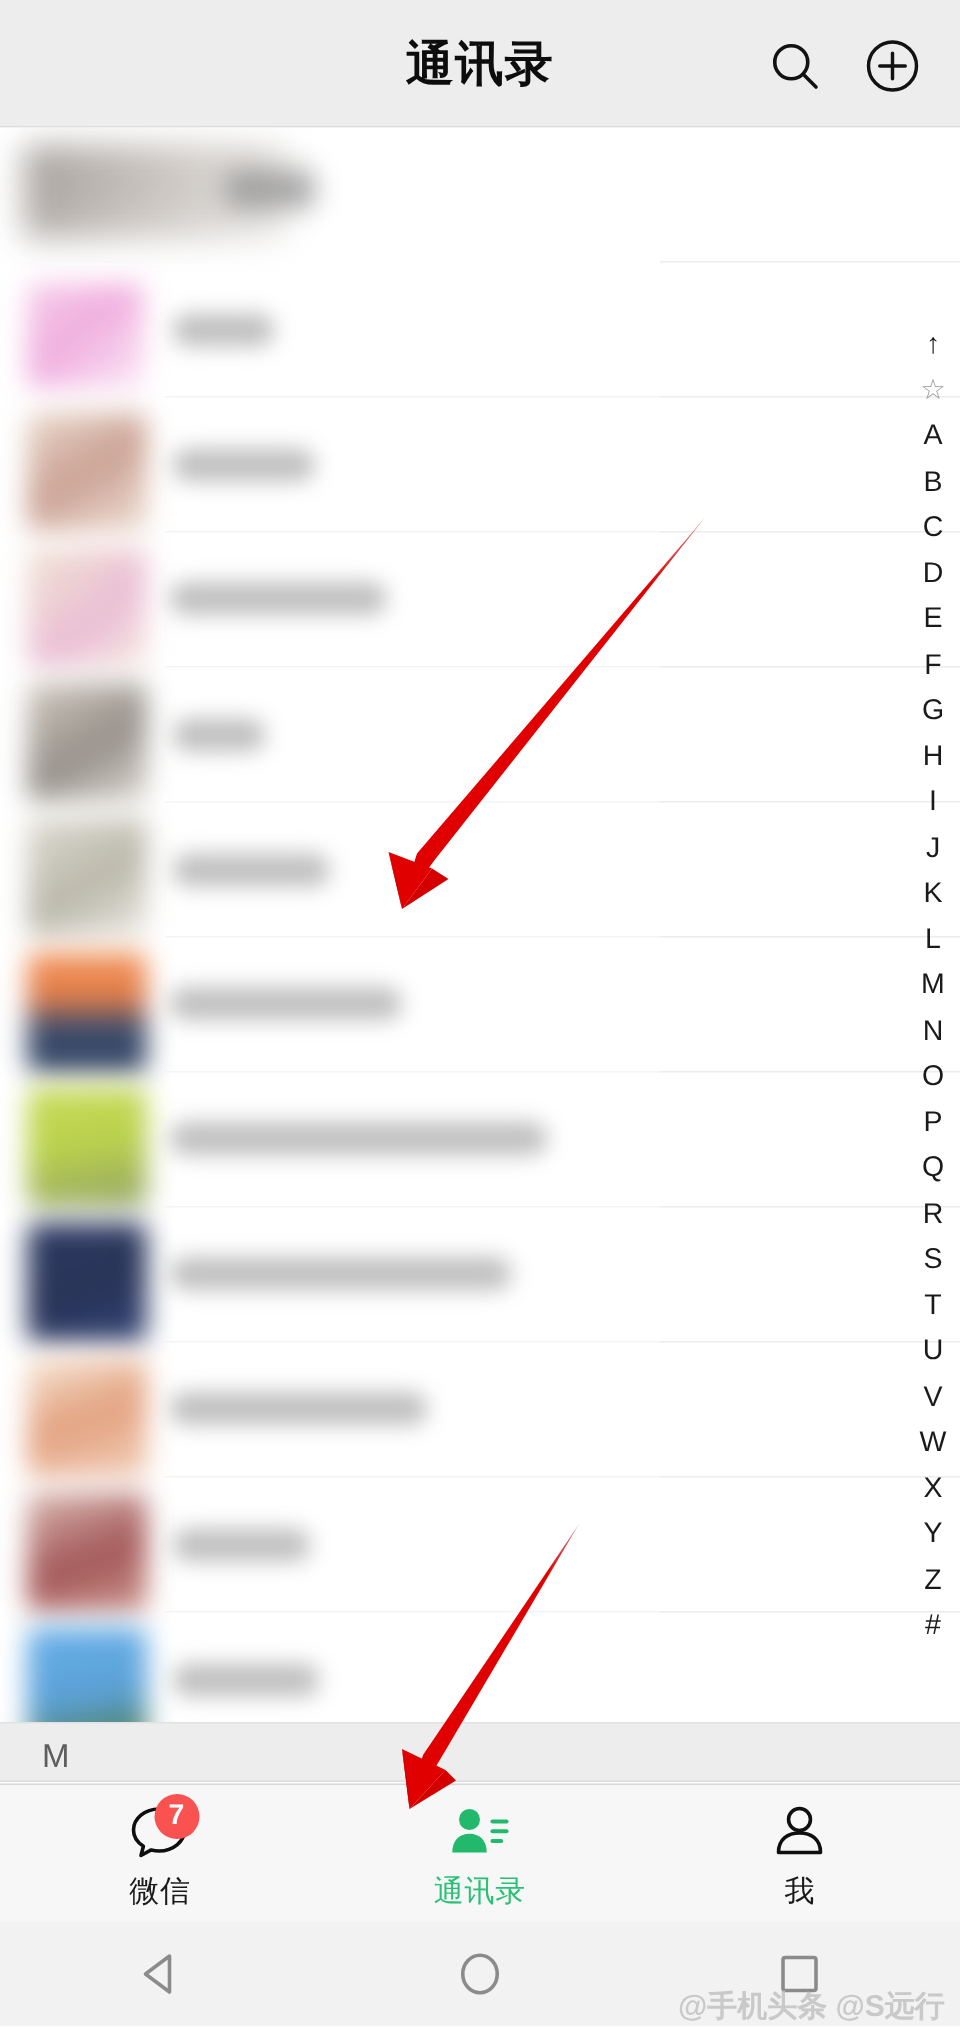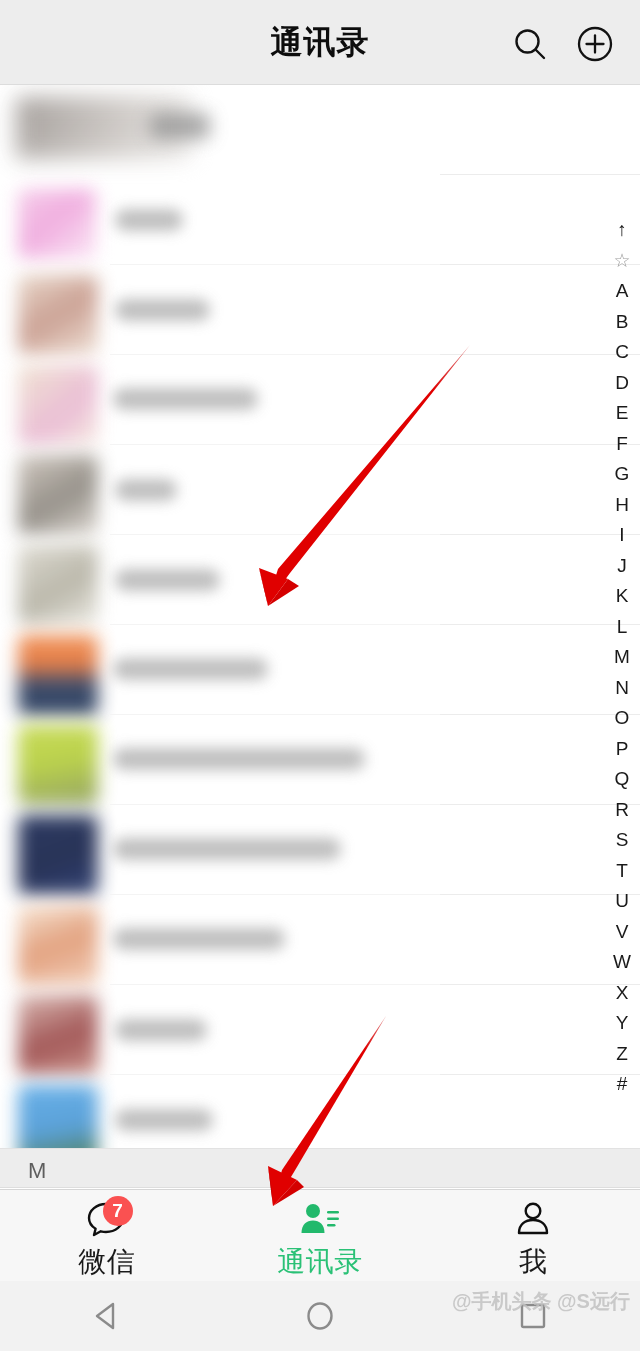--- a/index.html
+++ b/index.html
@@ -136,21 +136,21 @@
     align-items:center; justify-content:flex-start;
     padding-top:10px;
   }
   .tab-icon {
     position:relative;
     width:48px; height:44px;
     display:flex; align-items:center; justify-content:center;
   }
   .tab-label {
     margin-top:3px;
-    font-size:28px;
+    font-size:20px;
     color:#1a1a1a;
     letter-spacing:.5px;
   }
   .tab.active .tab-label { color:#2ac176; }
   .badge {
     position:absolute;
     top:-4px; right:-2px;
     min-width:30px; height:30px;
     background:#fa5151;
     border-radius:15px;
@@ -174,21 +174,21 @@
     display:flex; align-items:center;
   }
   .nav-btn {
     flex:1;
     display:flex; align-items:center; justify-content:center;
   }
 
   
   .watermark {
     position:absolute;
-    left:452px; top:1288px;
+    left:452px; top:1324px;
     font-size:20px;
     font-weight:700;
     color:#c2c2c2;
     white-space:nowrap;
     letter-spacing:0px;
     opacity:.85;
   }
 
   
   .arrows {

